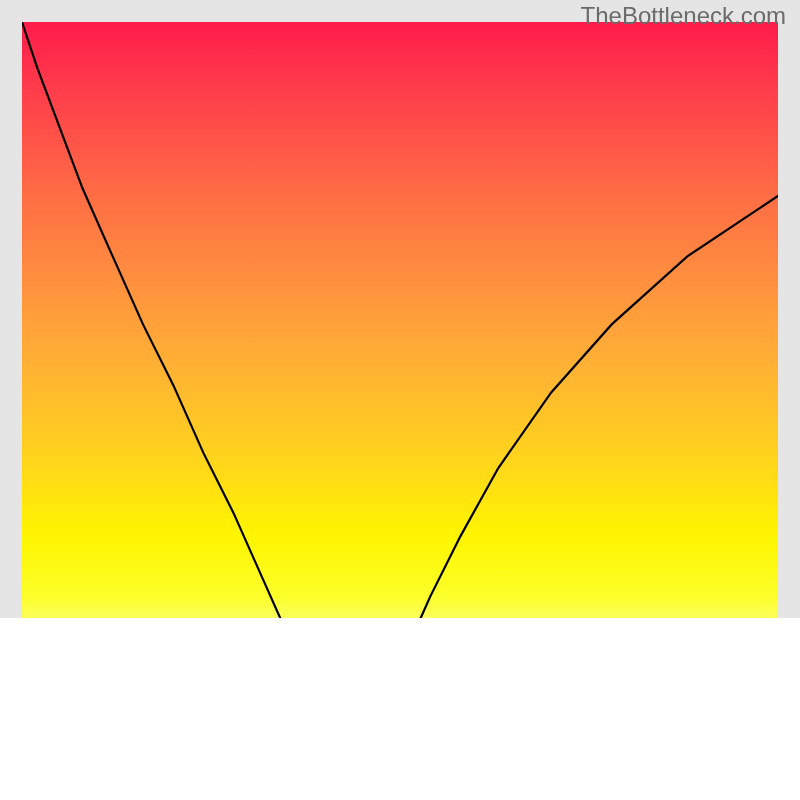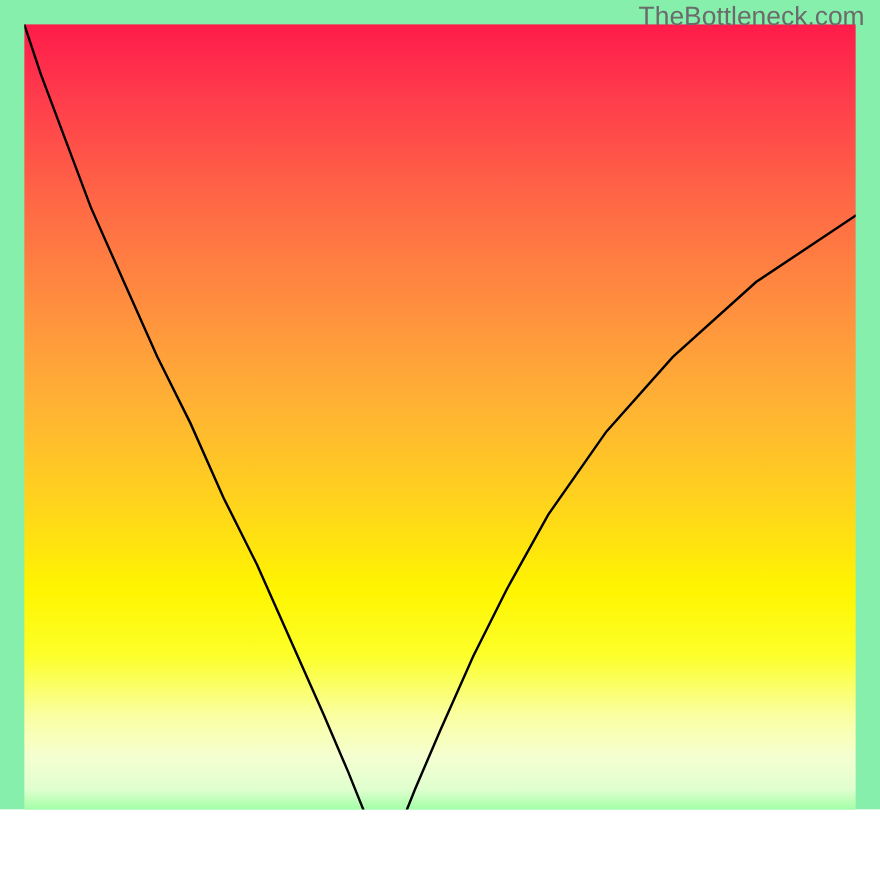--- a/index.html
+++ b/index.html
@@ -2,23 +2,23 @@
 <html><head>
 <meta charset="utf-8">
 <style>
   body {
     margin: 0;
     padding: 0;
     background: #fff;
   }
   .chart-container {
     width: 800px;
-    height: 736px;
+    height: 618px;
     position: relative;
-    background: #86efac;
+    background: #e5e5e5;
   }
   .watermark {
     position: absolute;
     top: 2px;
     right: 14px;
     font-family: Arial, Helvetica, sans-serif;
     font-size: 24px;
     color: #6b6b6b;
     z-index: 10;
   }

